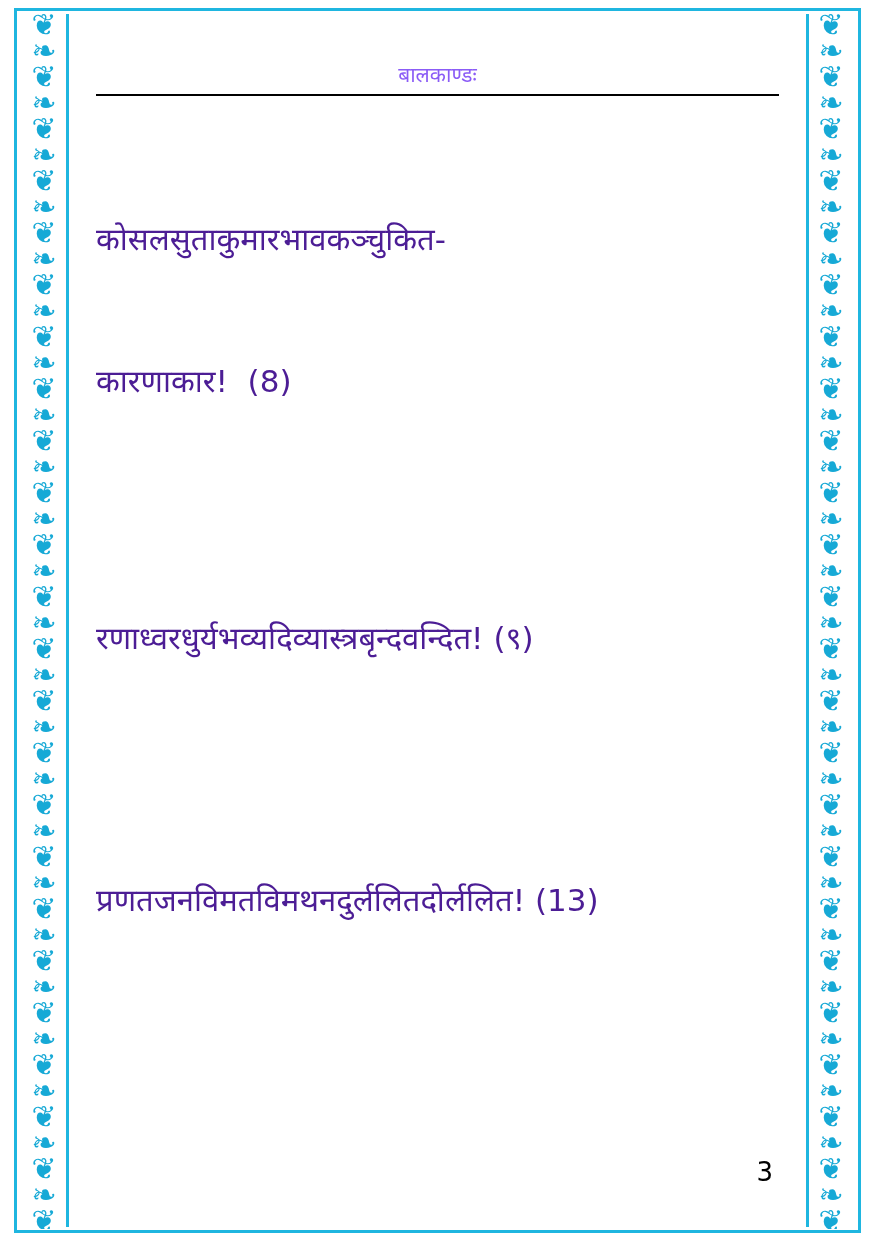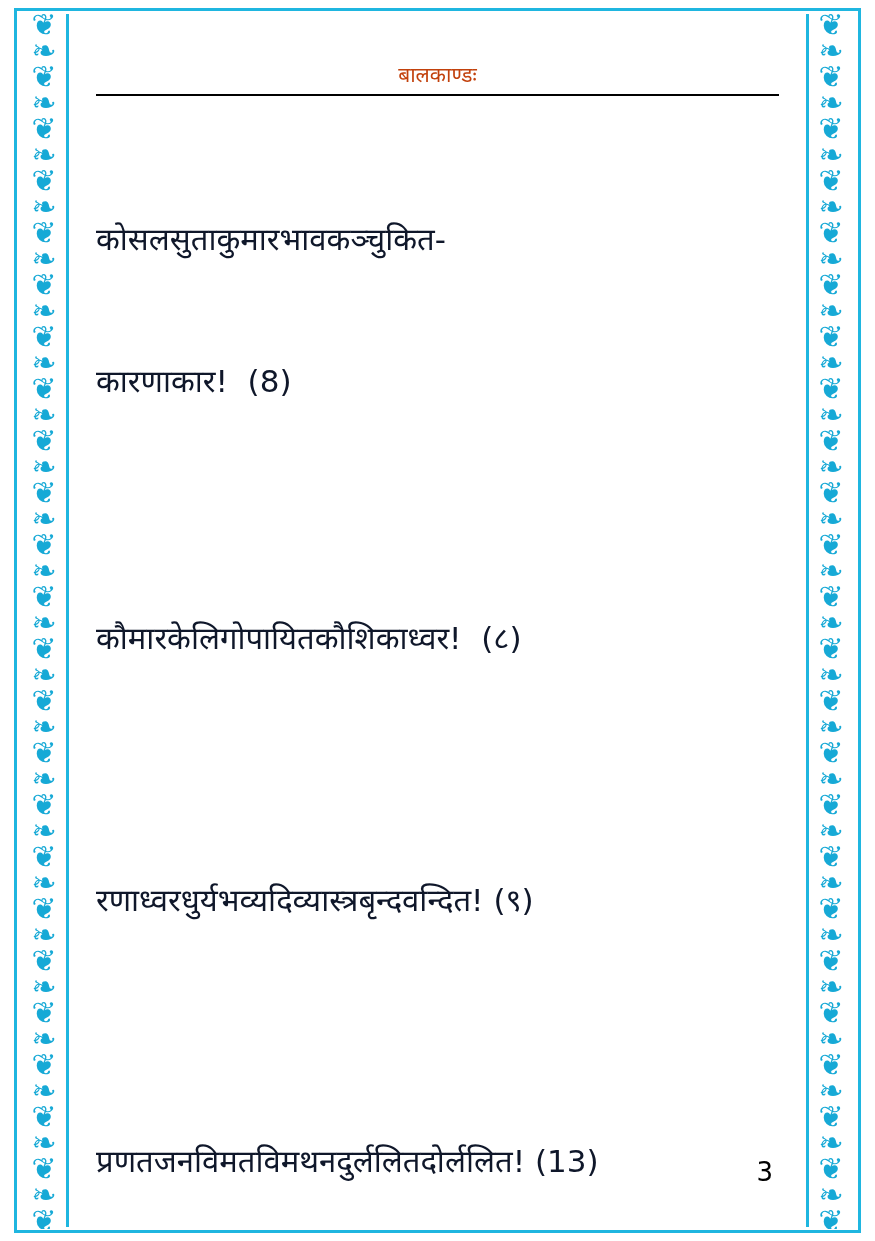--- a/index.html
+++ b/index.html
@@ -64,33 +64,33 @@
     position: absolute;
     left: 96px;
     right: 96px;
     top: 60px;
     bottom: 30px;
   }
 
   .header-row {
     text-align: center;
     font-size: 21px;
-    color: #c2410c;
+    color: #8b5cf6;
     padding-bottom: 6px;
   }
   .header-rule {
     border-bottom: 2px solid #000;
     width: 100%;
     margin-bottom: 26px;
   }
 
   .verse {
     font-size: 31px;
     line-height: 1.52;
-    color: #0f172a;
+    color: #4c1d95;
     margin-bottom: 22px;
     white-space: pre-wrap;
   }
   .verse.block { margin-bottom: 26px; }
 
   .page-number {
     position: absolute;
     right: 6px;
     bottom: 24px;
     font-size: 26px;
@@ -115,23 +115,20 @@
   <div class="content">
 
     <div class="header-row">बालकाण्डः</div>
     <div class="header-rule"></div>
 
     <div class="verse">
       <div>कोसलसुताकुमारभावकञ्चुकित-</div>
       <div>कारणाकार!  (8)</div>
     </div>
 
-    <div class="verse block">
-      <div>कौमारकेलिगोपायितकौशिकाध्वर!  (८)</div>
-    </div>
 
     <div class="verse block">
       <div>रणाध्वरधुर्यभव्यदिव्यास्त्रबृन्दवन्दित! (९)</div>
     </div>
 
     <div class="verse block">
       <div>प्रणतजनविमतविमथनदुर्ललितदोर्ललित! (13)</div>
     </div>
 
     <div class="page-number">3</div>

